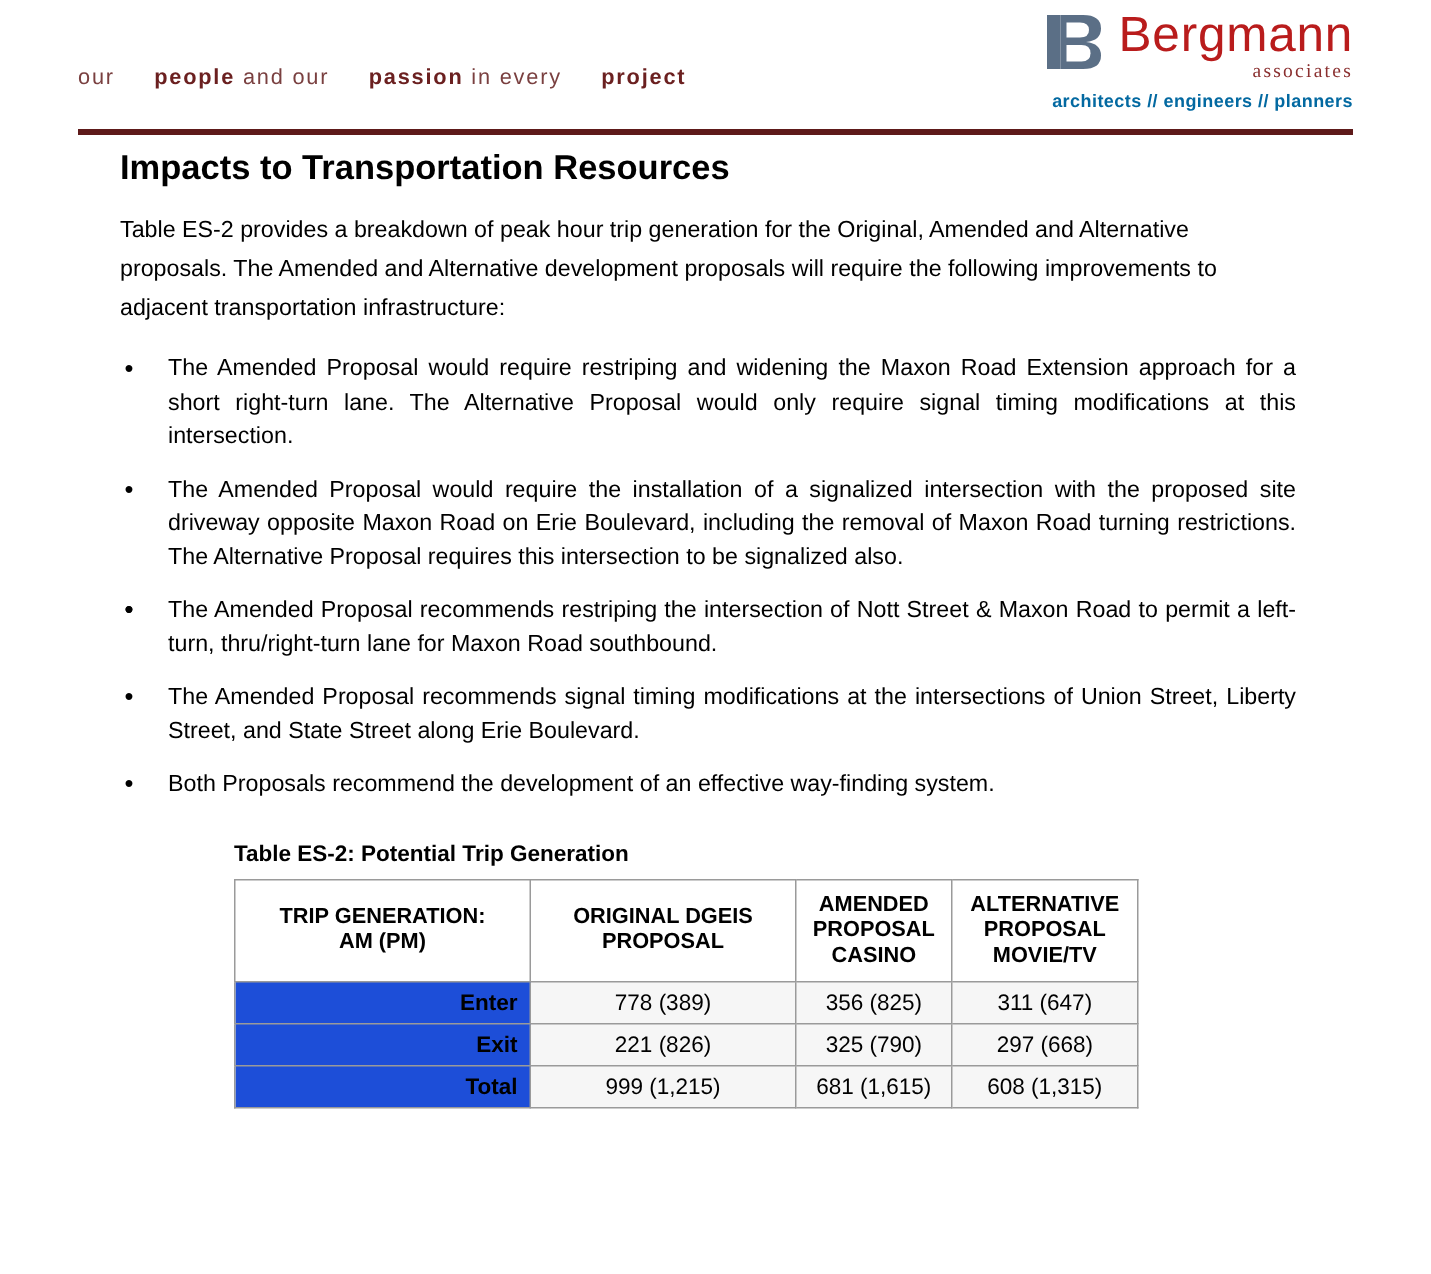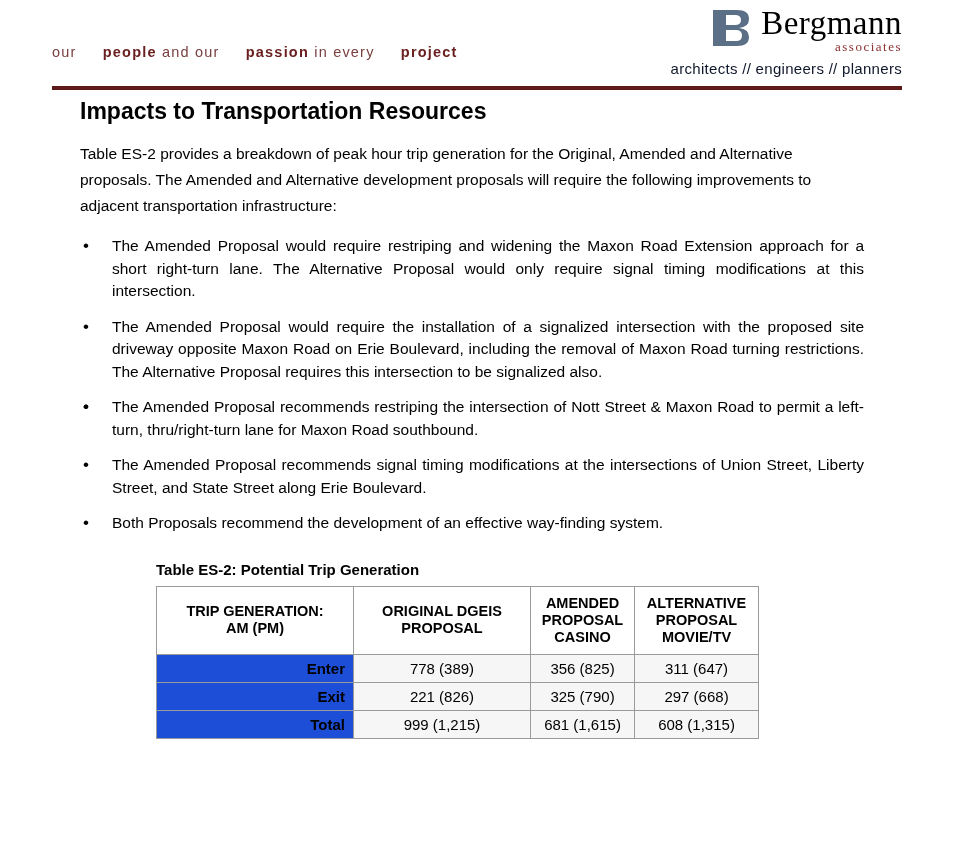--- a/index.html
+++ b/index.html
@@ -51,40 +51,41 @@
   .logo-mark {
     width: 44px;
     height: 44px;
     margin-right: 8px;
     flex: 0 0 auto;
   }
   .logo-text {
     text-align: left;
   }
   .logo-name {
-    font-family: Liberation Serif, serif;
+    font-family: Liberation Sans, sans-serif;
     font-size: 33px;
     line-height: 34px;
-    color: #000000;
+    color: #b91c1c;
     letter-spacing: 0.5px;
   }
   .logo-sub {
     font-family: "Liberation Serif", serif;
     font-size: 13px;
     line-height: 14px;
     color: #8a2f2f;
     letter-spacing: 1.5px;
     text-align: right;
   }
   .logo-tagline {
     margin-top: 6px;
-    font-size: 15px;
-    color: #0f172a;
+    font-size: 12px;
+    color: #0369a1;
     letter-spacing: 0.3px;
     text-align: right;
+    font-weight: bold;
   }
   .header-rule {
     position: absolute;
     left: 52px;
     right: 52px;
     top: 86px;
     height: 4px;
     background: #5e1a1a;
   }
 

